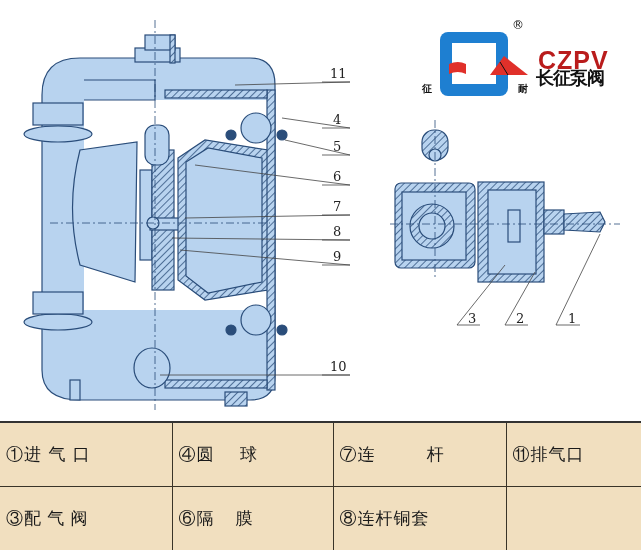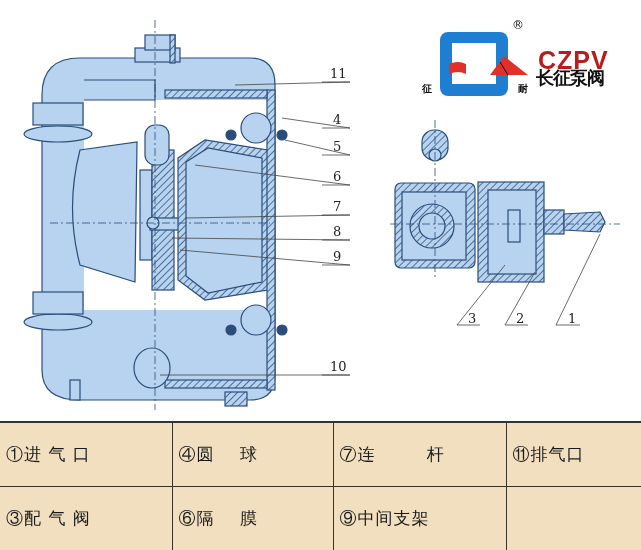--- a/index.html
+++ b/index.html
@@ -9,21 +9,21 @@
   .logo .small { position:absolute; font-size:10px; font-weight:bold; color:#111; font-family:"DejaVu Serif", serif; }
   .logo .brand { position:absolute; left:118px; top:28px; font-size:25px; font-weight:bold; color:#b91c1c; letter-spacing:1px; font-family:"Liberation Sans", sans-serif; }
   .logo .cn { position:absolute; left:116px; top:48px; font-size:18px; font-weight:bold; color:#111; letter-spacing:-1px; }
   .logo .reg { position:absolute; left:92px; top:0px; font-size:12px; color:#111; }
   .parts-table { position:absolute; left:0; top:421px; width:641px; height:129px; background:#f1dfbf; border-top:2px solid #333; box-sizing:border-box; }
   .parts-table table { width:100%; height:100%; border-collapse:collapse; }
   .parts-table td { border:1.5px solid #3a3428; padding:0 0 0 6px; font-size:17px; color:#1a1a1a; font-family:"DejaVu Serif", serif; letter-spacing:1px; white-space:pre; vertical-align:middle; }
   .parts-table tr td:first-child { border-left:none; }
   .parts-table tr td:last-child { border-right:none; }
   .parts-table tr:first-child td { border-top:none;margin-top:22px; }
-  .parts-table tr:last-child td { border-bottom:none; }
+  .parts-table tr:last-child td { border-bottom:none;font-family:Liberation Serif, serif; }
   .callout { font-family:"DejaVu Serif", serif; font-size:13px; fill:#222; }
 </style>
 </head>
 <body>
 
 <div class="diagram">
   <svg width="641" height="420" viewBox="0 0 641 420">
     <defs>
       <pattern id="hatch" width="5" height="5" patternUnits="userSpaceOnUse" patternTransform="rotate(45)">
         <rect width="5" height="5" fill="#b8d3ef"></rect>
@@ -162,18 +162,18 @@
     <tbody>
         <tr>
       <td>①进 气 口</td>
       <td>④圆    球</td>
       <td>⑦连        杆</td>
       <td>⑪排气口</td>
     </tr>
     <tr>
       <td>③配 气 阀</td>
       <td>⑥隔    膜</td>
-      <td>⑨中间支架</td>
+      <td>⑧连杆铜套</td>
       <td></td>
     </tr>
   </tbody>
     </table>
 </div>
 
 </body></html>

